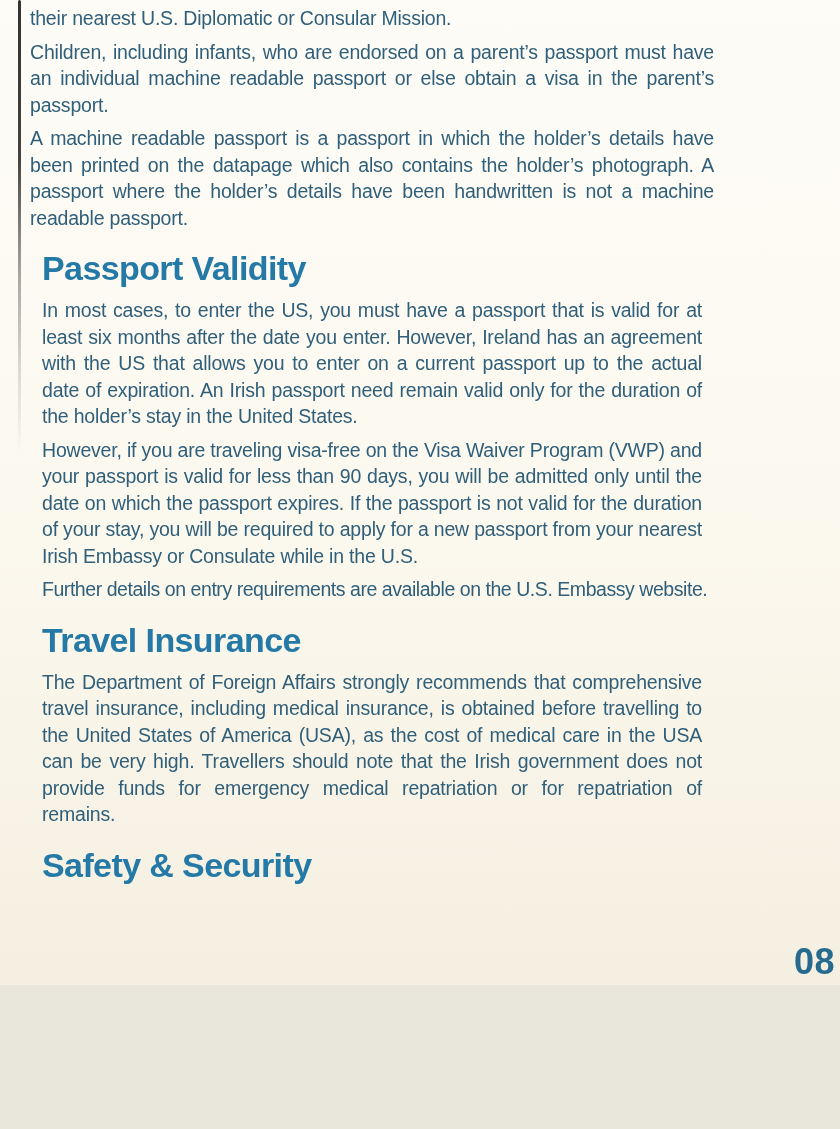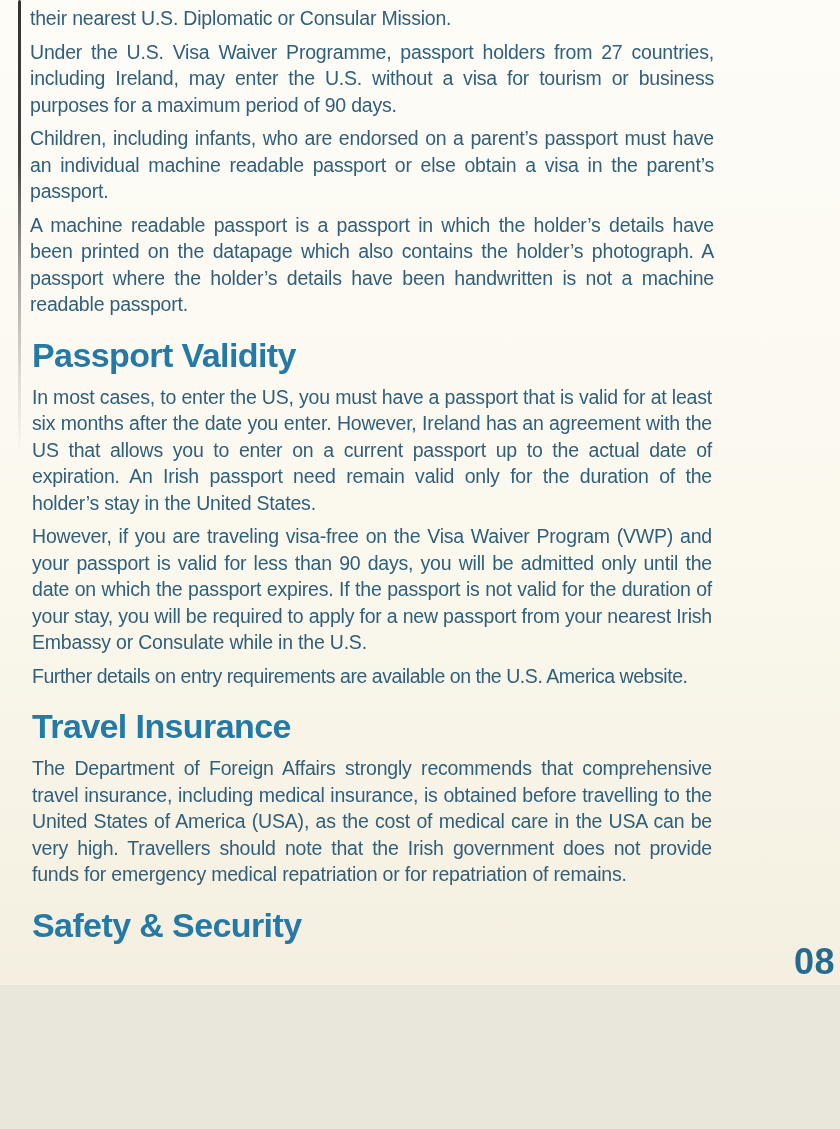--- a/index.html
+++ b/index.html
@@ -64,21 +64,21 @@
     text-align-last: justify;
   }
   .section-heading {
     margin: 17px 0 9px 0;
     color: var(--heading);
     font-size: 34px;
     line-height: 40px;
     font-weight: bold;
     letter-spacing: -0.6px;
   }
-  section { margin: 2px; padding: 0; }
+  section { margin: 12px; padding: 0; }
   .page-number {
     position: absolute;
     right: 5px;
     bottom: 2px;
     color: var(--page-number);
     font-size: 36px;
     font-weight: bold;
     letter-spacing: 0.5px;
   }
 </style>
@@ -86,31 +86,30 @@
 <body>
 
 <div class="page">
 
   <div class="scan-line"></div>
 
   <main class="content">
 
     <p class="body-text">their nearest U.S. Diplomatic or Consular Mission.</p>
 
-    <p class="body-text">Under the U.S. Visa Waiver Programme, passport holders from 27 countries, including Ireland, may enter the U.S. without a visa for tourism or business purposes for a maximum period of 90 days.</p>
 
     <p class="body-text">Children, including infants, who are endorsed on a parent’s passport must have an individual machine readable passport or else obtain a visa in the parent’s passport.</p>
 
     <p class="body-text">A machine readable passport is a passport in which the holder’s details have been printed on the datapage which also contains the holder’s photograph. A passport where the holder’s details have been handwritten is not a machine readable passport.</p>
 
     <section>
       <h2 class="section-heading">Passport Validity</h2>
       <p class="body-text">In most cases, to enter the US, you must have a passport that is valid for at least six months after the date you enter. However, Ireland has an agreement with the US that allows you to enter on a current passport up to the actual date of expiration. An Irish passport need remain valid only for the duration of the holder’s stay in the United States.</p>
       <p class="body-text">However, if you are traveling visa-free on the Visa Waiver Program (VWP) and your passport is valid for less than 90 days, you will be admitted only until the date on which the passport expires. If the passport is not valid for the duration of your stay, you will be required to apply for a new passport from your nearest Irish Embassy or Consulate while in the U.S.</p>
-      <p class="body-text oneline">Further details on entry requirements are available on the U.S. America website.</p>
+      <p class="body-text oneline">Further details on entry requirements are available on the U.S. Embassy website.</p>
     </section>
 
     <section>
       <h2 class="section-heading">Travel Insurance</h2>
       <p class="body-text">The Department of Foreign Affairs strongly recommends that comprehensive travel insurance, including medical insurance, is obtained before travelling to the United States of America (USA), as the cost of medical care in the USA can be very high. Travellers should note that the Irish government does not provide funds for emergency medical repatriation or for repatriation of remains.</p>
     </section>
 
     <section>
       <h2 class="section-heading">Safety &amp; Security</h2>
     </section>

